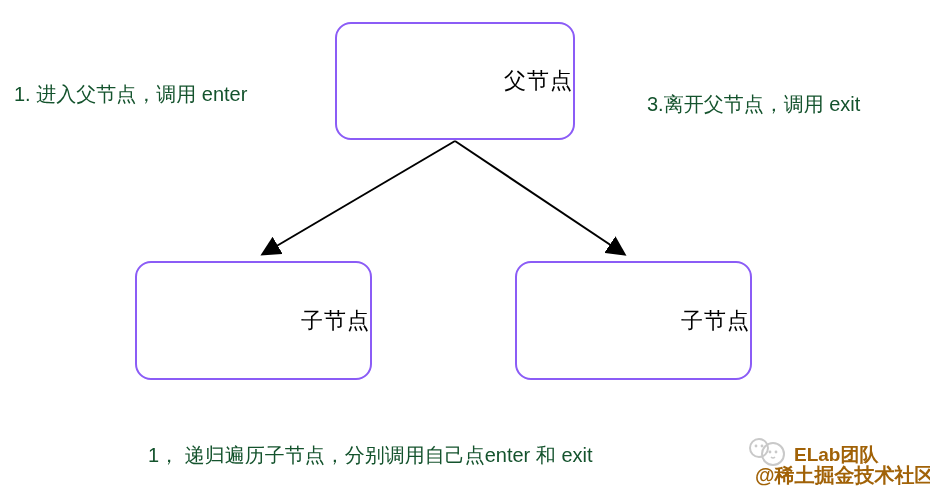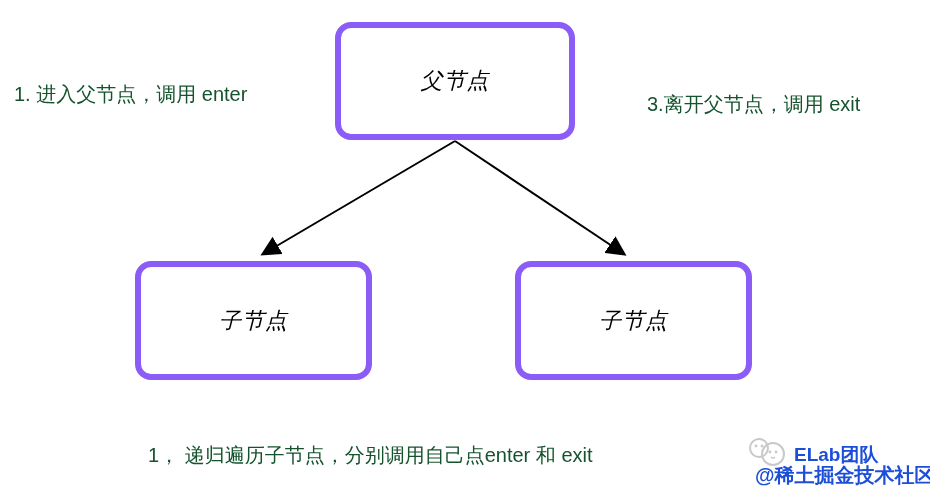--- a/index.html
+++ b/index.html
@@ -17,29 +17,28 @@
   .edges-svg {
     position: absolute;
     left: 0; top: 0;
     width: 930px; height: 500px;
     pointer-events: none;
   }
 
   .node {
     position: absolute;
     background: #ffffff;
-    border: 6px solid #8b5cf6;
+    border: 2px solid #8b5cf6;
     border-radius: 16px;
     display: flex;
     align-items: center;
-    justify-content: center;
+    justify-content: flex-end;
     font-size: 22px;
     color: #000000;
     letter-spacing: 1px;
-    font-style: italic;
   }
   .node-parent      { left: 335px; top: 22px;  width: 240px; height: 118px; }
   .node-child-left  { left: 135px; top: 261px; width: 237px; height: 119px; }
   .node-child-right { left: 515px; top: 261px; width: 237px; height: 119px; }
 
   .annotation {
     position: absolute;
     font-size: 20px;
     color: #14532d;
     white-space: nowrap;
@@ -47,21 +46,21 @@
   .annotation-step1 { left: 14px;  top: 81px;  }
   .annotation-step3 { left: 632px; top: 91px; margin-left: 15px;  }
   .annotation-step2 { left: 148px; top: 442px; }
 
   .watermark {
     position: absolute;
     right: 2px;
     bottom: 8px;
     width: 190px;
     height: 58px;
-    color: #1d4ed8;
+    color: #a16207;
   }
   .watermark-top {
     position: absolute;
     left: 56px; top: 8px;
     font-size: 19px;
     font-weight: bold;
     white-space: nowrap;
     text-shadow: 1px 1px 0 #ffffff;
   }
   .watermark-bottom {

